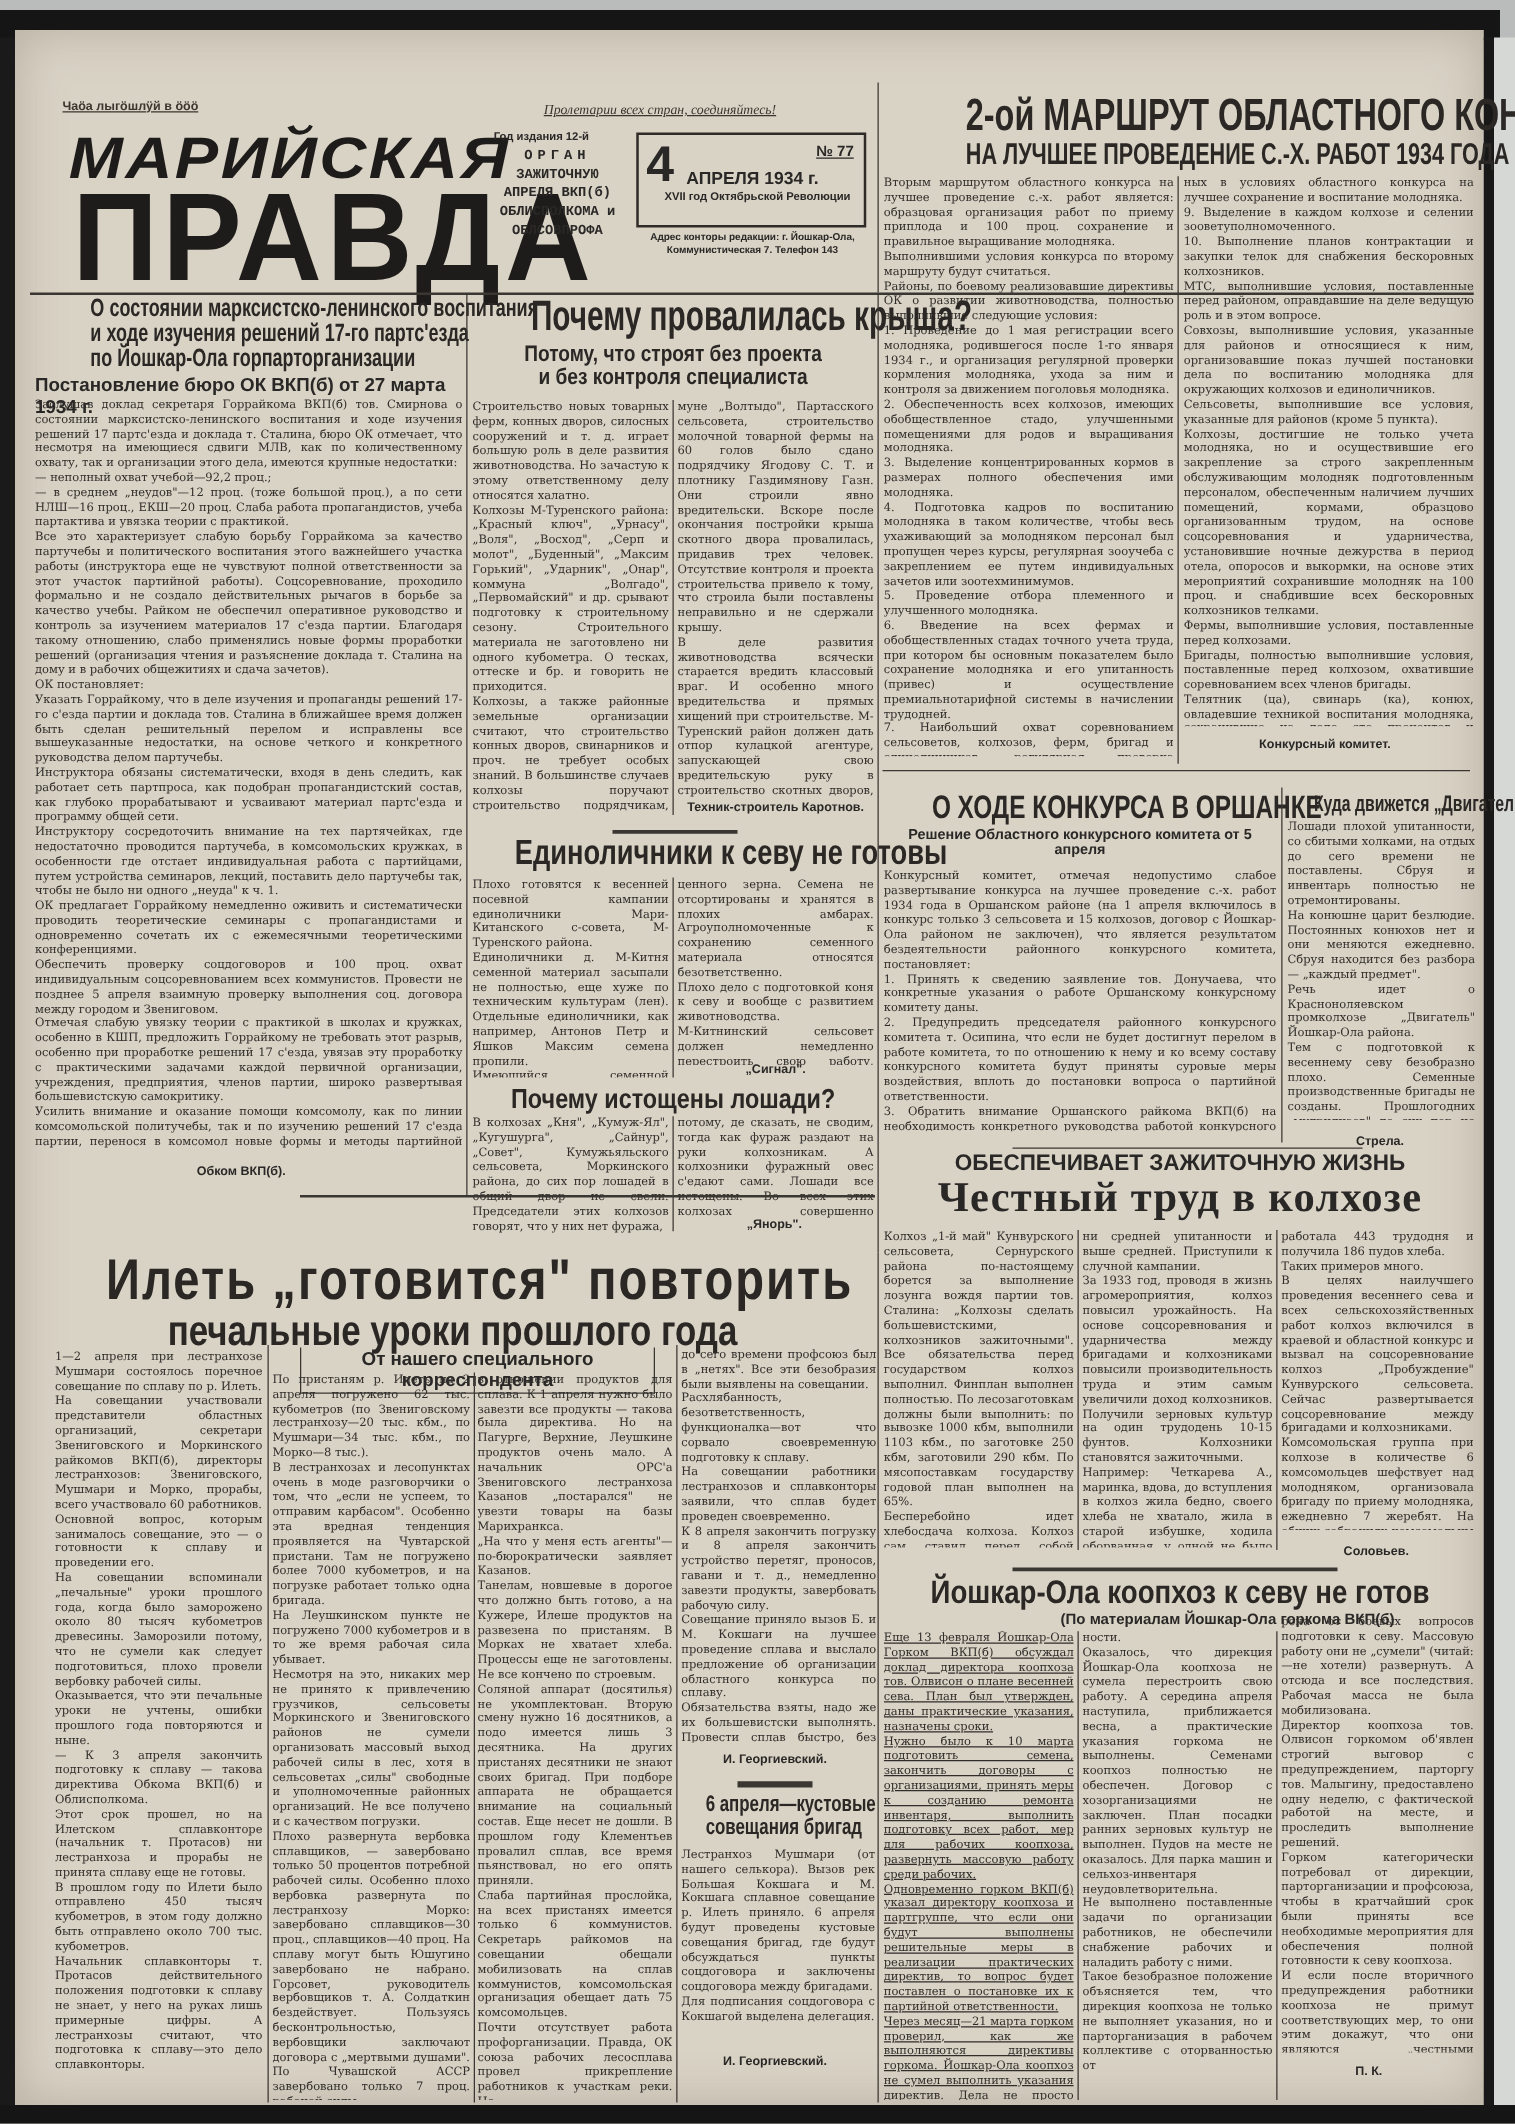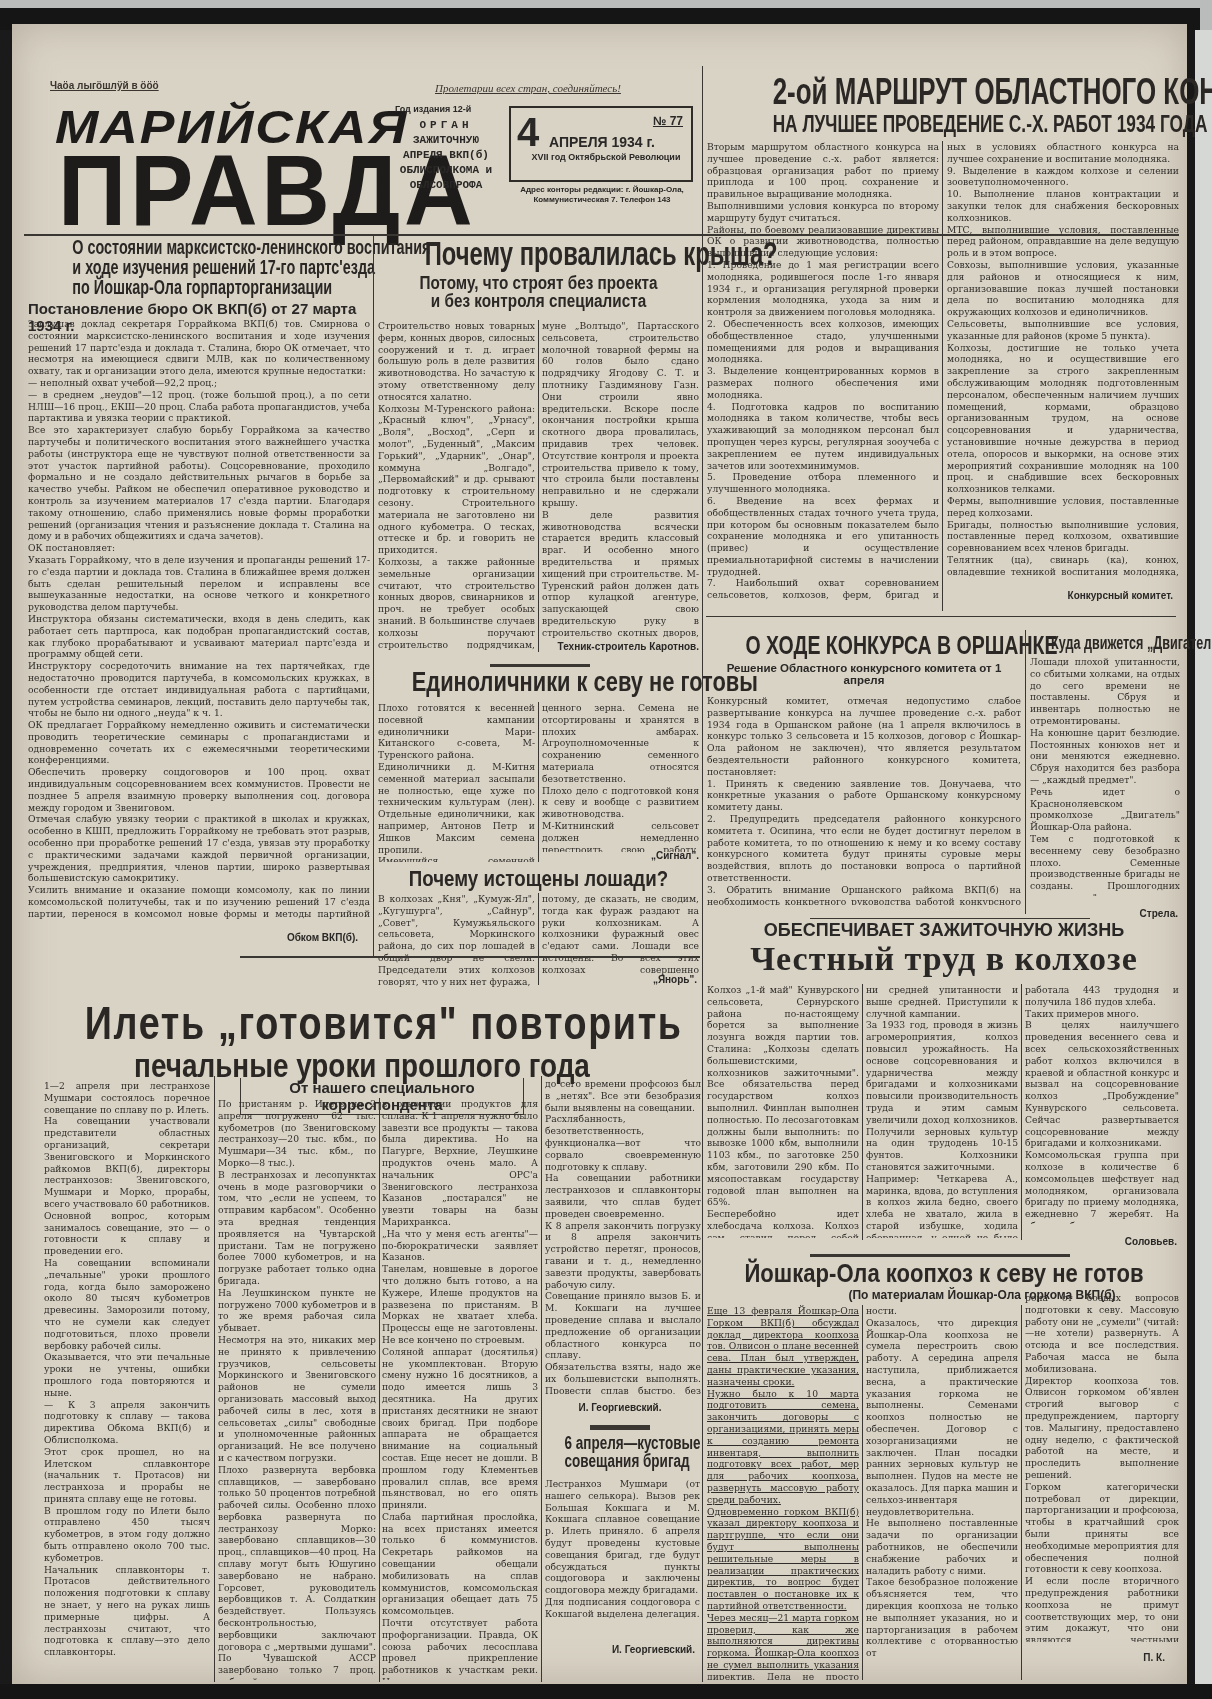--- a/index.html
+++ b/index.html
@@ -22,21 +22,21 @@
   .organ{left:395px;top:118px;width:102px;text-align:center;font-family:"Liberation Mono",monospace;font-weight:bold;font-size:11px;line-height:15px;}
   .datebox{left:509px;top:106px;width:180px;height:72px;border:2px solid #2f2b27;}
   .datenum{left:6px;top:2px;font-size:40px;font-weight:900;font-family:"Liberation Sans",sans-serif;}
   .datemonth{left:38px;top:26px;font-size:14px;font-weight:bold;font-family:"Liberation Sans",sans-serif;}
   .issue{right:8px;top:6px;font-size:12px;font-weight:bold;font-family:"Liberation Sans",sans-serif;text-decoration:underline;}
   .revo{left:20px;top:44px;width:150px;text-align:center;font-size:9px;font-weight:bold;font-family:"Liberation Sans",sans-serif;line-height:11px;}
   .address{left:512px;top:185px;width:180px;text-align:center;font-size:8px;font-family:"Liberation Sans",sans-serif;font-weight:bold;line-height:10px;}
   .h-big{font-family:"Liberation Sans",sans-serif;font-weight:900;color:#2a2724;text-align:center;line-height:1;}
   .h-cond{font-family:"Liberation Sans",sans-serif;font-weight:bold;transform:scaleX(.78);transform-origin:center top;white-space:nowrap;}
   .body{font-family:"DejaVu Serif",serif;font-size:9.2px;line-height:11.8px;text-align:justify;color:#302d2a;}
-  .sig{font-family:"Liberation Sans",sans-serif;font-weight:bold;font-size:10px;text-align:right;}
+  .sig{font-family:"Liberation Sans",sans-serif;font-weight:bold;font-size:10px;text-align:center;}
   .sub{font-family:"Liberation Sans",sans-serif;font-weight:bold;}
   .corrbox{border:1px solid #3a3632;border-top:none;padding:1px 10px;font-family:"Liberation Sans",sans-serif;font-weight:bold;font-size:15px;text-align:center;}
 </style>
 </head>
 <body>
 
 <div class="topbar"></div>
 <div class="blackline"></div>
 <div class="paper"></div>
 <div class="leftedge"></div>
@@ -150,21 +150,21 @@
 <div class="abs body" style="left:378px;top:893px;width:157px;height:94px;overflow:hidden;white-space:pre-line;">В колхозах „Кня", „Кумуж-Ял", „Кугушурга", „Сайнур", „Совет", Кумужьяльского сельсовета, Моркинского района, до сих пор лошадей в общий двор не свели. Председатели этих колхозов говорят, что у них нет фуража,</div>
 <div class="vr" style="left:538px;top:893px;height:92px"></div>
 <div class="abs body" style="left:542px;top:893px;width:157px;height:84px;overflow:hidden;white-space:pre-line;">потому, де сказать, не сводим, тогда как фураж раздают на руки колхозникам. А колхозники фуражный овес с'едают сами. Лошади все истощены. Во всех этих колхозах совершенно отсутствует трудовая дисциплина.</div>
 <div class="abs sig" style="left:542px;top:974px;width:155px;">„Янорь".</div>
 
 <div class="vr" style="left:702px;top:236px;height:766px"></div>
 
 <div class="abs h-big" style="left:706px;top:632px;width:316px;">
   <div class="h-cond" style="font-size:26px;transform:scaleX(.75);">О ХОДЕ КОНКУРСА В ОРШАНКЕ</div>
 </div>
-<div class="abs sub" style="left:706px;top:662px;width:316px;font-size:11.5px;text-align:center;">Решение Областного конкурсного комитета от 1 апреля</div>
+<div class="abs sub" style="left:706px;top:662px;width:316px;font-size:11.5px;text-align:center;">Решение Областного конкурсного комитета от 5 апреля</div>
 <div class="abs body" style="left:707px;top:695px;width:314px;height:210px;overflow:hidden;white-space:pre-line;">Конкурсный комитет, отмечая недопустимо слабое развертывание конкурса на лучшее проведение с.-х. работ 1934 года в Оршанском районе (на 1 апреля включилось в конкурс только 3 сельсовета и 15 колхозов, договор с Йошкар-Ола районом не заключен), что является результатом бездеятельности районного конкурсного комитета, постановляет:
 1. Принять к сведению заявление тов. Донучаева, что конкретные указания о работе Оршанскому конкурсному комитету даны.
 2. Предупредить председателя районного конкурсного комитета т. Осипина, что если не будет достигнут перелом в работе комитета, то по отношению к нему и ко всему составу конкурсного комитета будут приняты суровые меры воздействия, вплоть до постановки вопроса о партийной ответственности.
 3. Обратить внимание Оршанского райкома ВКП(б) на необходимость конкретного руководства работой конкурсного комитета и развертывания конкурса на местах.</div>
 <div class="vr" style="left:1025px;top:630px;height:284px"></div>
 
 <div class="abs h-big" style="left:1028px;top:634px;width:154px;">
   <div class="h-cond" style="font-size:18px;transform:scaleX(.7);">Куда движется „Двигатель"</div>
 </div>
 <div class="abs body" style="left:1030px;top:656px;width:150px;height:240px;overflow:hidden;white-space:pre-line;">Лошади плохой упитанности, со сбитыми холками, на отдых до сего времени не поставлены. Сбруя и инвентарь полностью не отремонтированы.

